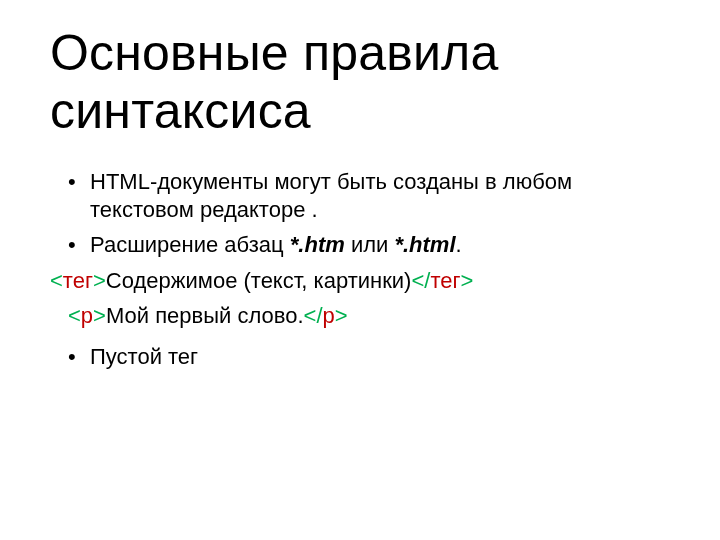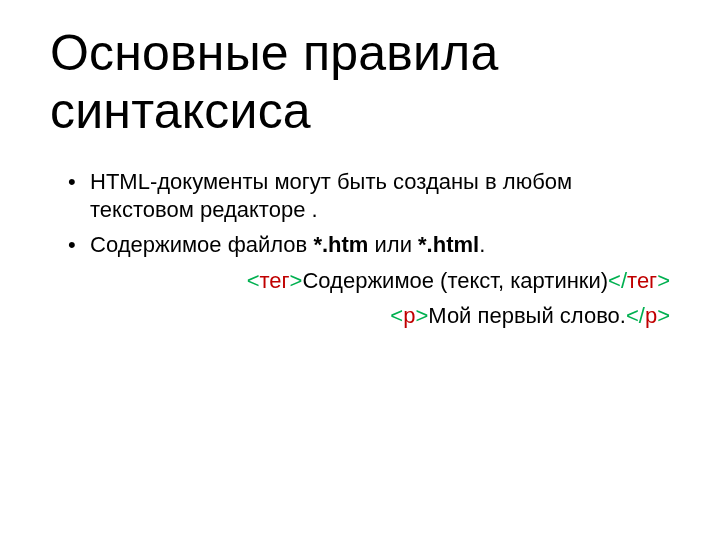--- a/index.html
+++ b/index.html
@@ -32,51 +32,55 @@
       padding-left: 22px;
       margin-bottom: 8px;
     }
     .bullet-list li::before {
       content: "•";
       position: absolute;
       left: 0;
       top: 0;
       font-size: 22px;
     }
-    .bold { font-weight: bold; }
+    .bold { font-weight: bold; font-style: italic; }
     .bold-nn { font-weight: bold; }
     .example {
       margin-top: 6px;
       margin-bottom: 8px;
       padding-left: 0;
-      text-align: right;
     }
     .red { color: #c00000; }
     .green { color: #00b050; }
     .black { color: #000; }
   </style>
 </head>
 <body>
 
 <h1 class="title">Основные правила синтаксиса</h1>
 
 <div class="content">
 
   <ul class="bullet-list">
     <li>
       <span>HTML-документы могут быть созданы в любом текстовом редакторе .</span>
     </li>
     <li>
-      <span>Содержимое файлов </span><span class="bold">*.htm</span><span> или </span><span class="bold">*.html</span><span>.</span>
+      <span>Расширение абзац </span><span class="bold">*.htm</span><span> или </span><span class="bold">*.html</span><span>.</span>
     </li>
   </ul>
 
   <div class="example">
     <span class="green">&lt;</span><span class="red">тег</span><span class="green">&gt;</span><span class="black">Содержимое  (текст, картинки)</span><span class="green">&lt;/</span><span class="red">тег</span><span class="green">&gt;</span>
   </div>
 
   <div class="example" style="padding-left:18px;">
     <span class="green">&lt;</span><span class="red">p</span><span class="green">&gt;</span><span class="black">Мой первый слово.</span><span class="green">&lt;/</span><span class="red">p</span><span class="green">&gt;</span>
   </div>
 
+  <ul class="bullet-list">
+    <li>
+      <span>Пустой тег</span>
+    </li>
+  </ul>
 
 
 </div>
 
 </body></html>

